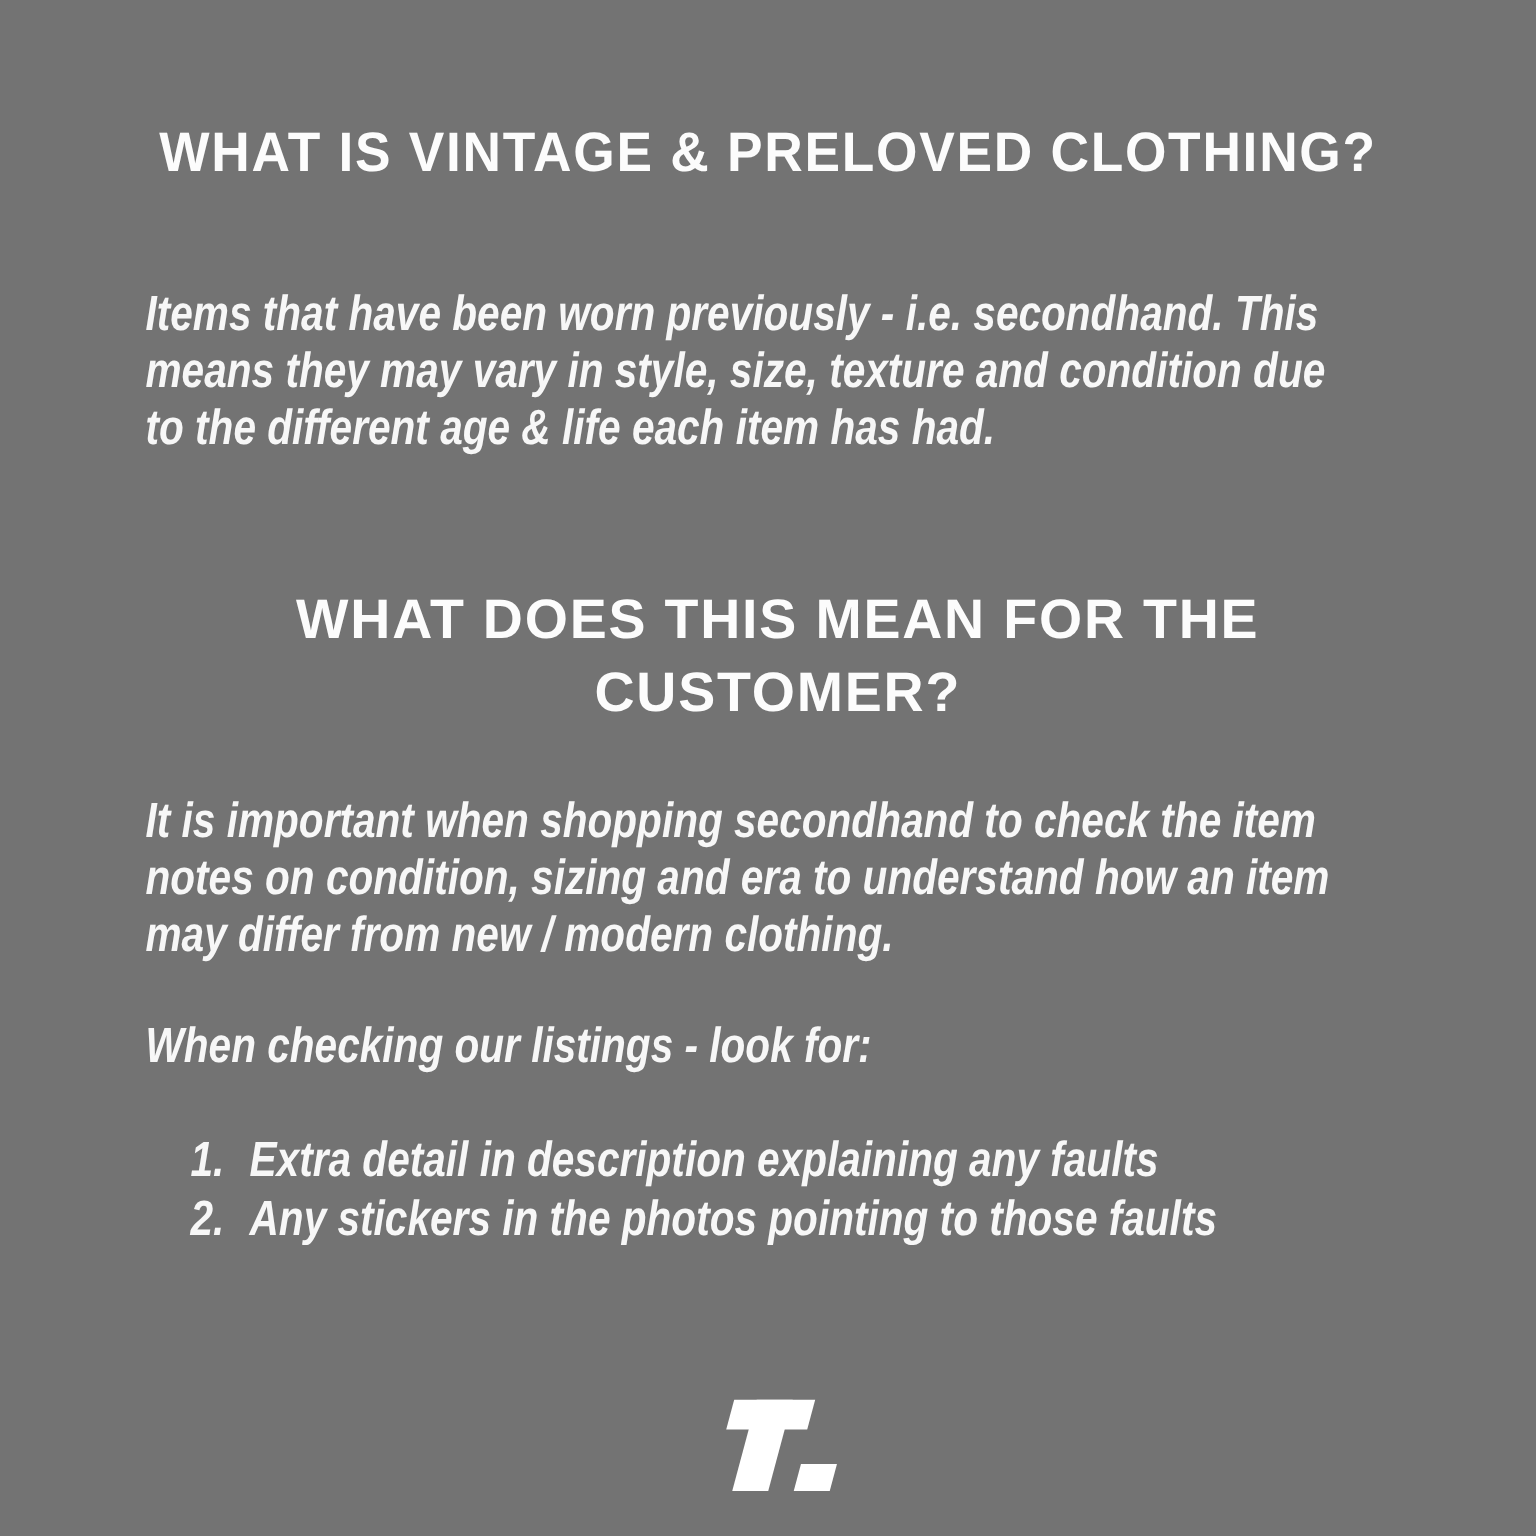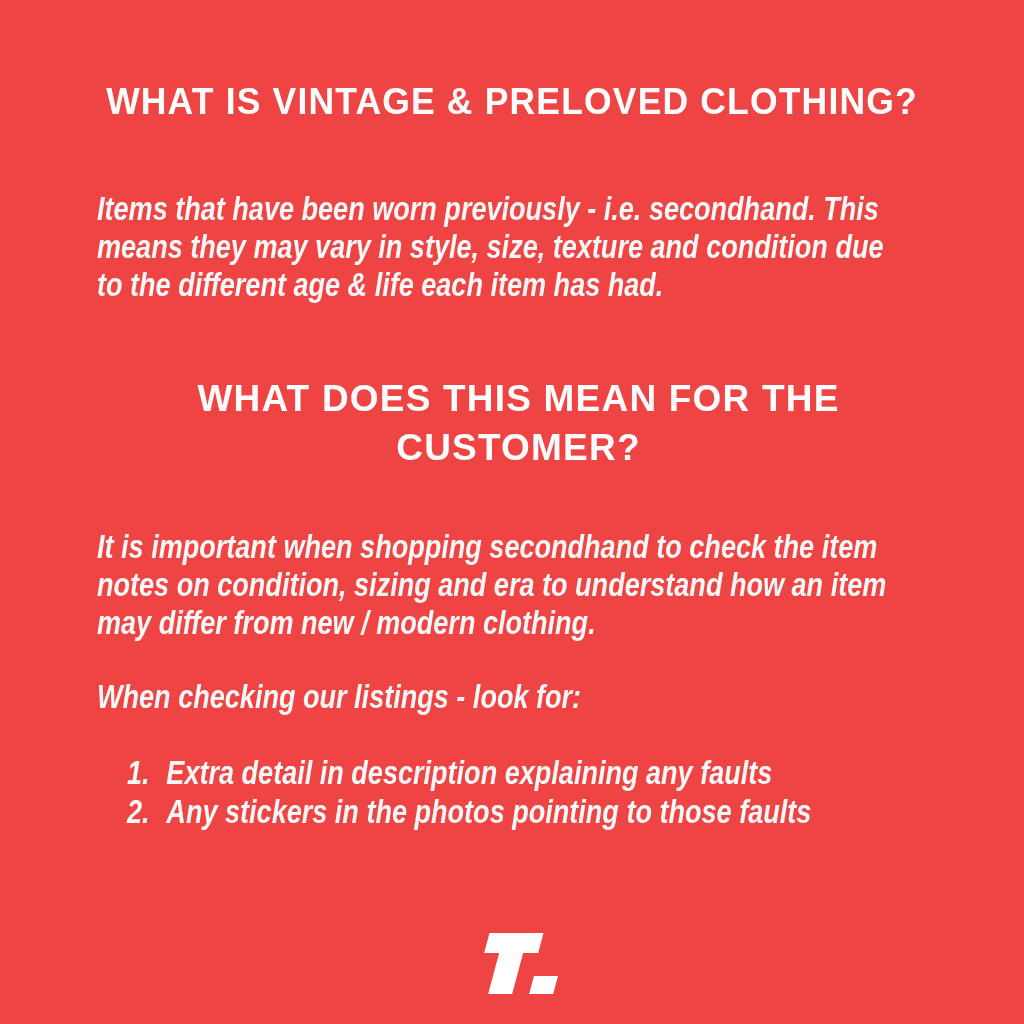--- a/index.html
+++ b/index.html
@@ -3,21 +3,21 @@
 <meta charset="utf-8">
 <style>
   * { margin: 0; padding: 0; box-sizing: border-box; }
   html, body { background: #000; }
   body { width: 1024px; height: 1024px; overflow: hidden; }
 
   .canvas {
     position: relative;
     width: 1024px;
     height: 1024px;
-    background: #ef4444;
+    background: #737373;
     font-family: "Liberation Sans", sans-serif;
     color: #fbfbfb;
     overflow: hidden;
   }
 
   .heading {
     position: absolute;
     left: 0;
     right: 0;
     text-align: center;
@@ -28,21 +28,21 @@
     white-space: pre-line;
     color: #fcfcfc;
   }
   .heading--main {
     top: 77px;
     transform: scaleX(0.96);
     transform-origin: 50% 0;
     white-space: nowrap;
   }
   .heading--secondary {
-    top: 374px;
+    top: 388px;
     margin-left: 13px;
   }
 
   .bodytext {
     position: absolute;
     left: 97px;
     width: 1100px;
     font-weight: bold;
     font-style: italic;
     font-size: 33px;

